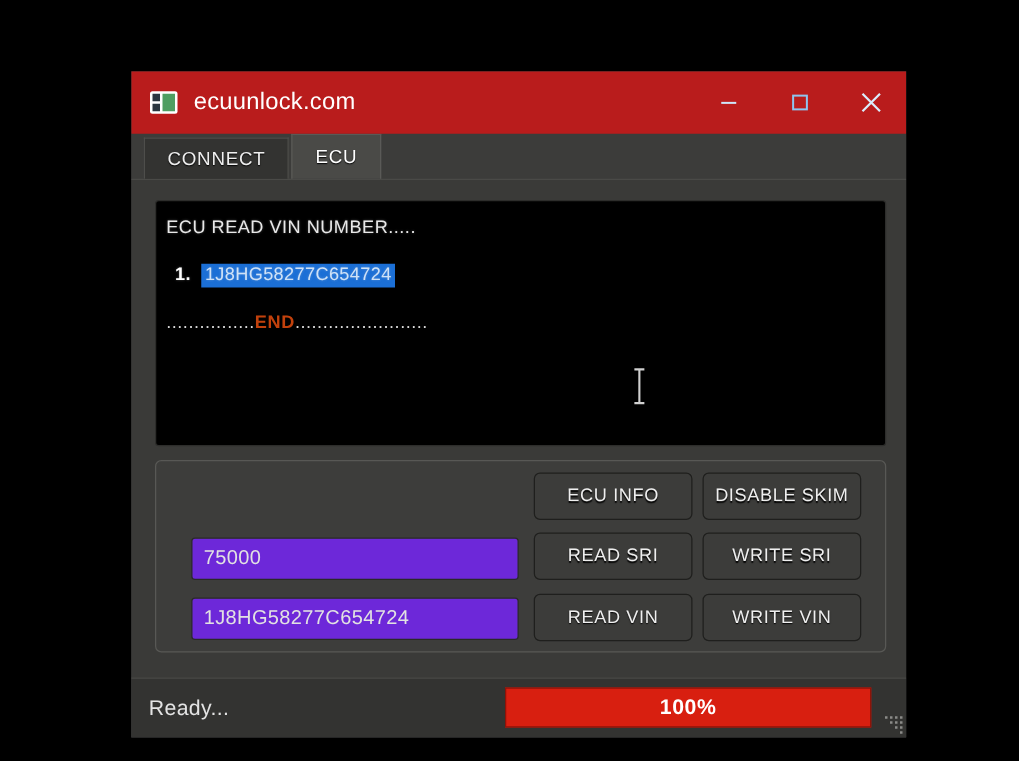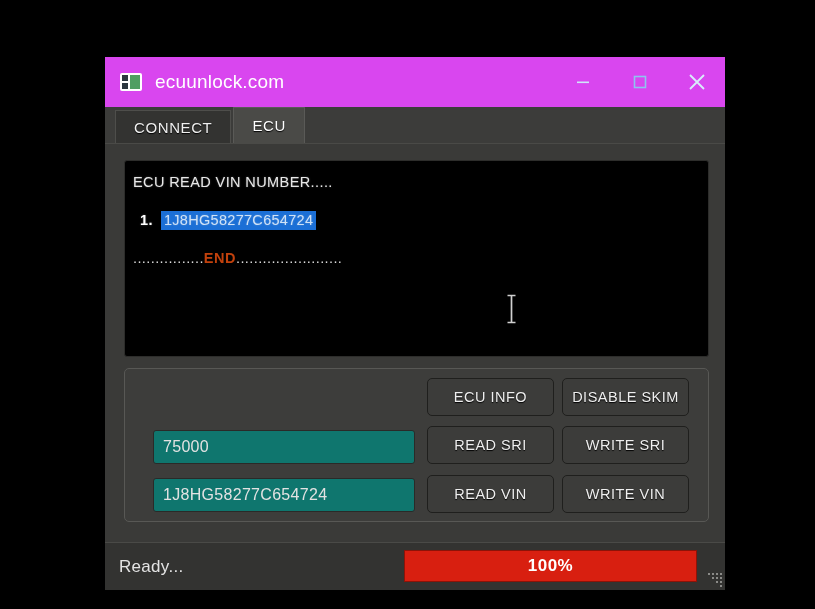--- a/index.html
+++ b/index.html
@@ -29,21 +29,21 @@
     background: #3a3a38;
     box-sizing: border-box;
     display: flex;
     flex-direction: column;
     overflow: hidden;
   }
 
   
   .titlebar {
     height: 50px;
-    background: #d946ef;
+    background: #b91c1c;
     display: flex;
     align-items: center;
     flex: 0 0 auto;
     position: relative;
   }
   .title-icon {
     width: 22px;
     height: 18px;
     margin-left: 15px;
     margin-right: 13px;
@@ -208,21 +208,21 @@
     border-radius: 5px;
     background: #3d3d3b;
     box-sizing: border-box;
   }
 
   .field {
     position: absolute;
     left: 28px;
     width: 262px;
     height: 34px;
-    background: #0f766e;
+    background: #6d28d9;
     border: 1px solid #2a2a28;
     border-radius: 3px;
     box-sizing: border-box;
     display: flex;
     align-items: center;
     padding-left: 9px;
     color: #e2e2e2;
     font-size: 16px;
     letter-spacing: 0.3px;
   }

